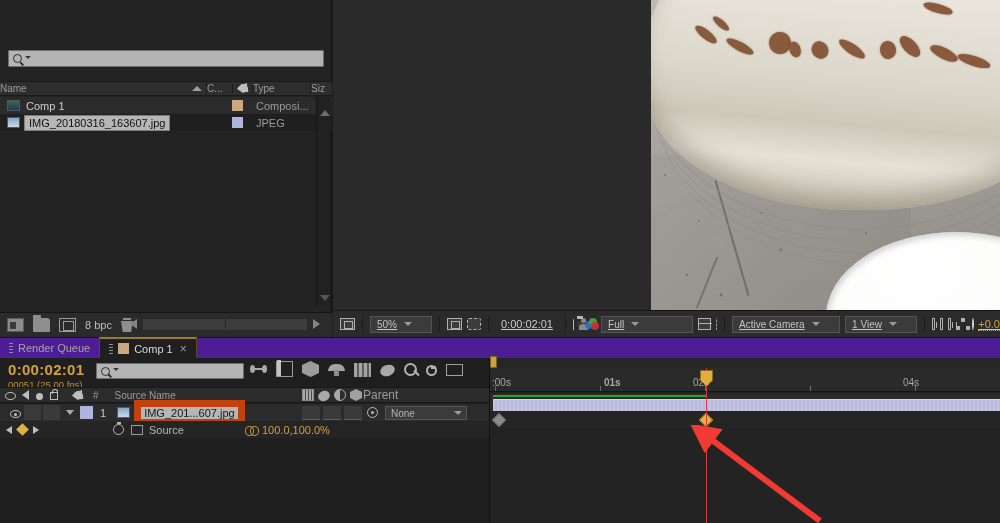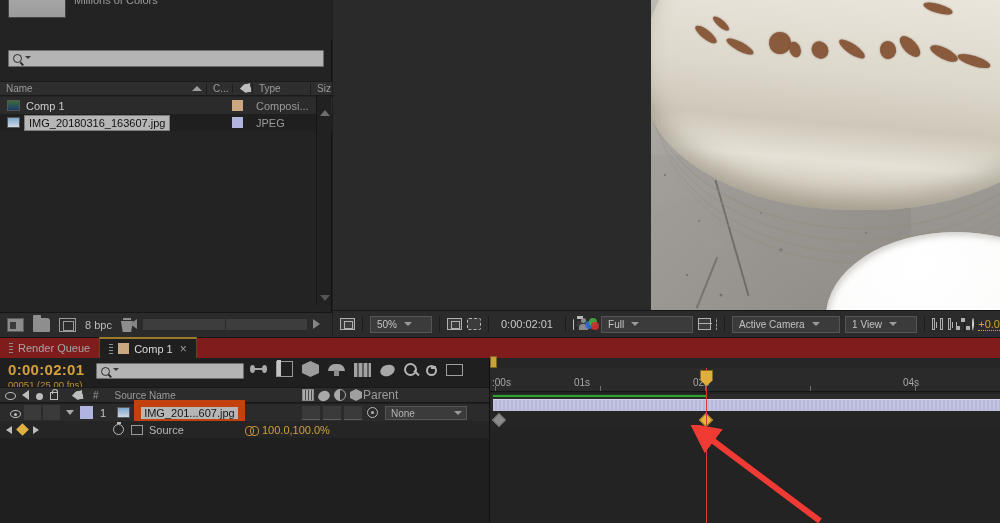--- a/index.html
+++ b/index.html
@@ -53,21 +53,21 @@
     margin-left: 3px; margin-top:-3px;
   }
   .search-text { flex:1; color:#3c3c3c; font-size:10px; padding-left:3px; }
 
   
   #proj-cols {
     position: absolute; left: 0; top: 81px; width: 332px; height: 15px;
     background: #2e2e2e; border-top: 1px solid #1a1a1a;
     border-bottom: 1px solid #1a1a1a; display: flex; align-items: center;
   }
-  .colh { color: #9b9b9b; font-size: 10px; padding-left: 6px; position: relative; }
+  .colh { color: #9b9b9b; font-size: 10px; position: relative; }
   .colh + .colh { border-left: 1px solid #1d1d1d; }
   .colh-name { width: 206px; display:flex; align-items:center; }
   .colh-c { width: 26px; }
   .colh-tag { width: 20px; display:flex; align-items:center; justify-content:center;}
   .colh-type { width: 58px; }
   .colh-size { width: 22px; overflow:hidden; }
   .sort-tri {
     width:0;height:0;border-left:5px solid transparent;border-right:5px solid transparent;
     border-bottom:5px solid #9d9d9d; margin-left:auto; margin-right:4px;
   }
@@ -204,21 +204,21 @@
     position:absolute; left:175px; top:232px; width:260px; height:170px;
     border-radius:50%;
     background: radial-gradient(ellipse at 35% 20%, #ffffff 0%, #fbfbfa 55%, #efeeec 100%);
     box-shadow: inset 2px 3px 6px rgba(190,188,184,.7);
   }
 
   
   #viewer-bar {
     position: absolute; left: 333px; top: 310px; width: 667px; height: 27px;
     background: #2b2b2b; border-top: 1px solid #151515;
-    display: flex; align-items: center; padding-left: 7px; gap: 5px;
+    display: flex; align-items: center; padding-left: 7px; gap: 5px; text-decoration: underline;
   }
   .vb-btn {
     height: 17px; background: #3c3c3c; border: 1px solid #555;
     display: flex; align-items: center; justify-content: center;
     color: #c3c3c3; font-size: 10px; padding: 0 4px; flex:none;
   }
   .vb-plain { background: transparent; border: none; }
   .vb-combo {
     height:17px; background:#3b3b3b; border:1px solid #555;
     display:flex; align-items:center; color:#c3c3c3; font-size:10px;
@@ -260,21 +260,21 @@
   .ico-tree i:nth-child(1){left:5px;top:0;}
   .ico-tree i:nth-child(2){left:0;top:8px;}
   .ico-tree i:nth-child(3){left:10px;top:8px;}
   .ico-shutter{width:15px;height:13px;position:relative;}
   .ico-shutter:before{content:"";position:absolute;inset:0;border:1.5px solid #d8d8d8;border-radius:50%;clip-path:polygon(0 0,100% 0,100% 60%,60% 100%,0 100%);}
   .exposure { color:#d8a13a; font-size:11px; border-bottom:1px dotted #d8a13a; }
 
   
   #tabbar {
     position: absolute; left: 0; top: 337px; width: 1000px; height: 21px;
-    background: #7f1d1d; border-top: 1px solid #141414;
+    background: #4c1d95; border-top: 1px solid #141414;
     display: flex; align-items: flex-end;
   }
   .tab {
     height: 21px; display: flex; align-items: center; gap: 5px;
     padding: 0 9px; font-size: 11px; color: #a5a5a5;
   }
   .tab.active {
     background: #1f1f1f; color: #dadada;
     border-top: 2px solid #9a7b2e; border-left:1px solid #5d4a1c; border-right:1px solid #5d4a1c;
   }
@@ -442,25 +442,20 @@
   
   #annotation-arrow { position:absolute; left:690px; top:425px; width:200px; height:98px; pointer-events:none; }
 </style>
 </head>
 <body>
 
 <div id="app">
 
   <div id="project-panel">
 
-    <div id="proj-header">
-      <div id="proj-thumb"></div>
-
-      <div id="proj-colors-label">Millions of Colors</div>
-    </div>
 
     <div id="proj-search-wrap">
       <div class="search-box">
         <span class="mag"></span>
         <span class="caret-sm"></span>
         <span class="search-text"></span>
       </div>
     </div>
 
     <div id="proj-cols">
@@ -696,21 +691,21 @@
         <span class="link-ico"></span>
         <span class="prop-val">100.0,100.0%</span>
       </div>
     </div>
 
     <div id="tl-graph">
       <div id="tl-toprail"></div>
 
       <div id="tl-ruler">
         <span class="tick-label" style="left:2px;">:00s</span>
-        <span class="tick-label" style="left:84px;">01s</span>
+        <span class="tick-label" style="left:114px;font-weight:bold;">01s</span>
         <span class="tick-label" style="left:203px;">02s</span>
         <span class="tick-label" style="left:308px;margin-top:44px;">03s</span>
         <span class="tick-label" style="left:413px;">04s</span>
         <span class="tick-mark" style="left:5px;"></span>
         <span class="tick-mark" style="left:110px;"></span>
         <span class="tick-mark" style="left:215px;"></span>
         <span class="tick-mark" style="left:320px;"></span>
         <span class="tick-mark" style="left:425px;"></span>
       </div>
 

